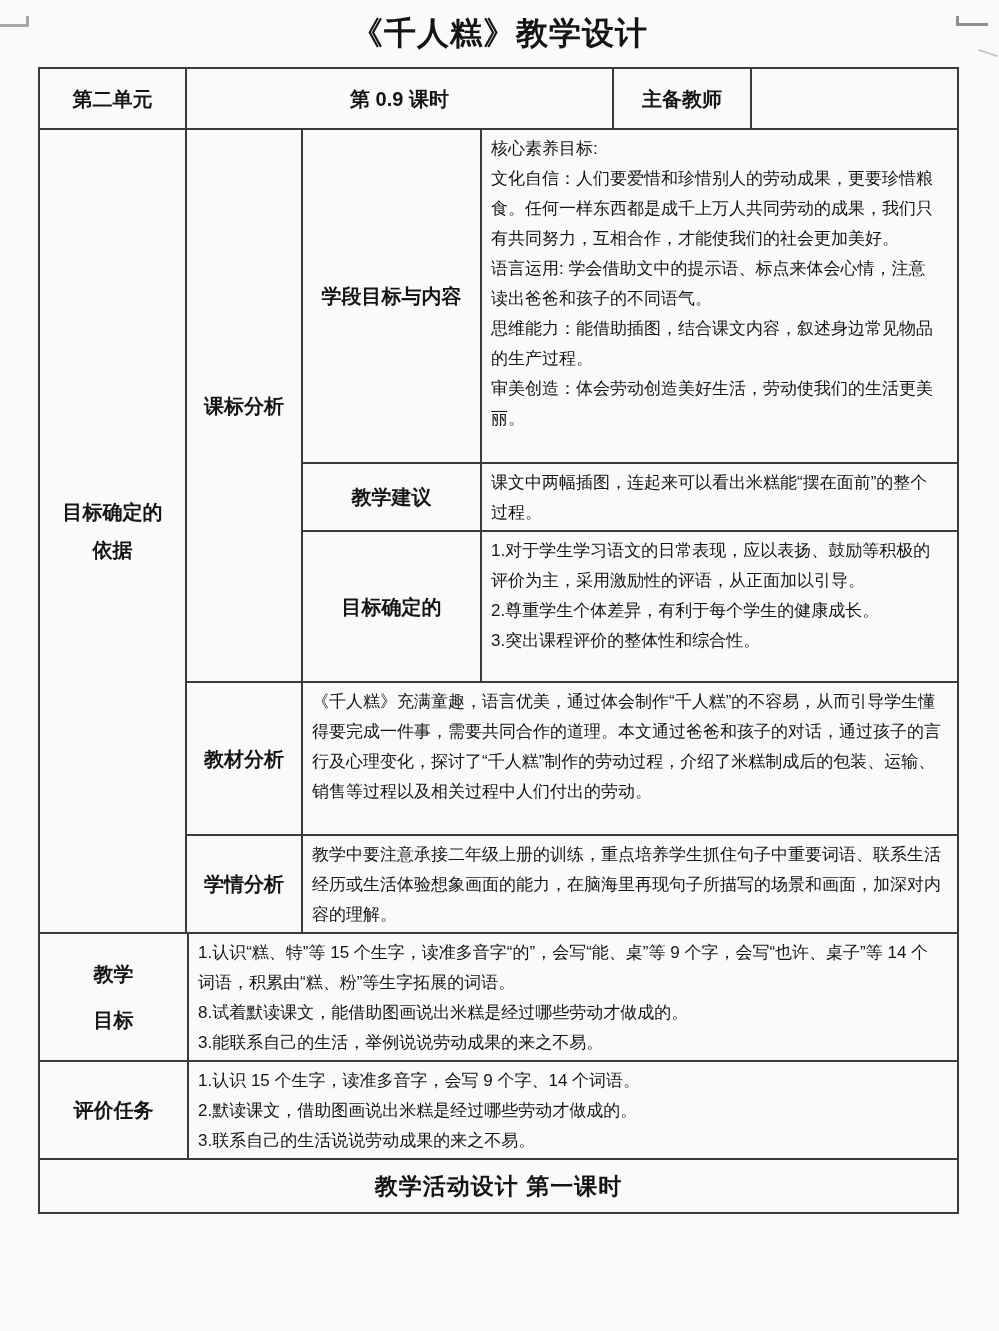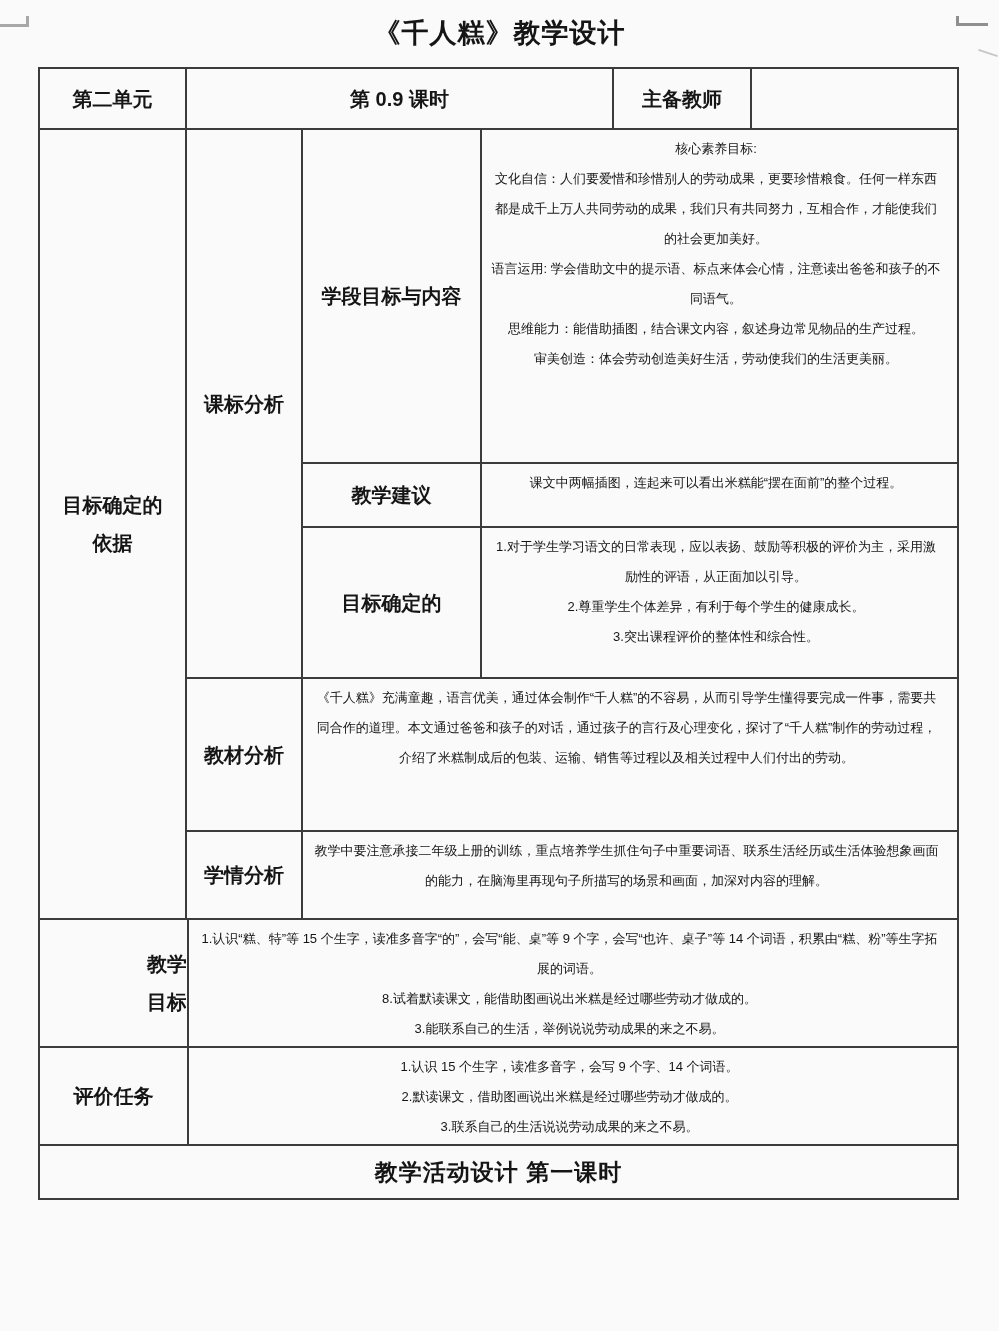--- a/index.html
+++ b/index.html
@@ -25,21 +25,21 @@
     border-left: 3px solid #8f8f8f; border-bottom: 3px solid #8f8f8f;
   }
   .artifact-right-diag {
     left: 978px; top: 36px; width: 20px; height: 2px;
     background: #c7c7c7; transform: rotate(18deg);
   }
 
   .doc-title {
     margin: 16px 0 0 0;
     text-align: center;
-    font-size: 27px;
+    font-size: 32px;
     line-height: 34px;
     font-weight: 700;
     letter-spacing: 1px;
   }
 
   table.tbl {
     border-collapse: collapse;
     table-layout: fixed;
     margin-left: 38px;
   }
@@ -56,29 +56,29 @@
   .lbl {
     vertical-align: middle;
     text-align: center;
     font-weight: 700;
     font-size: 20px;
     line-height: 30px;
     white-space: pre-line;
     border-radius: 18px;
   }
   .lbl-wide { line-height: 38px; }   
-  .lbl-two  { line-height: 38px; text-align: right; }   
+  .lbl-two  { line-height: 46px; }   
   .topic-val { font-size: 21px; letter-spacing: 2px; }
 
   .content {
-    font-size: 13px;
+    font-size: 17px;
     line-height: 30px;
     padding: 4px 16px 2px 9px;
     white-space: pre-line;
-    text-align: center;
+    text-align: left;
   }
 
   .footer-cell {
     vertical-align: middle;
     text-align: center;
     font-weight: 700;
     font-size: 23px;
     letter-spacing: 1px;
   }
 </style>

